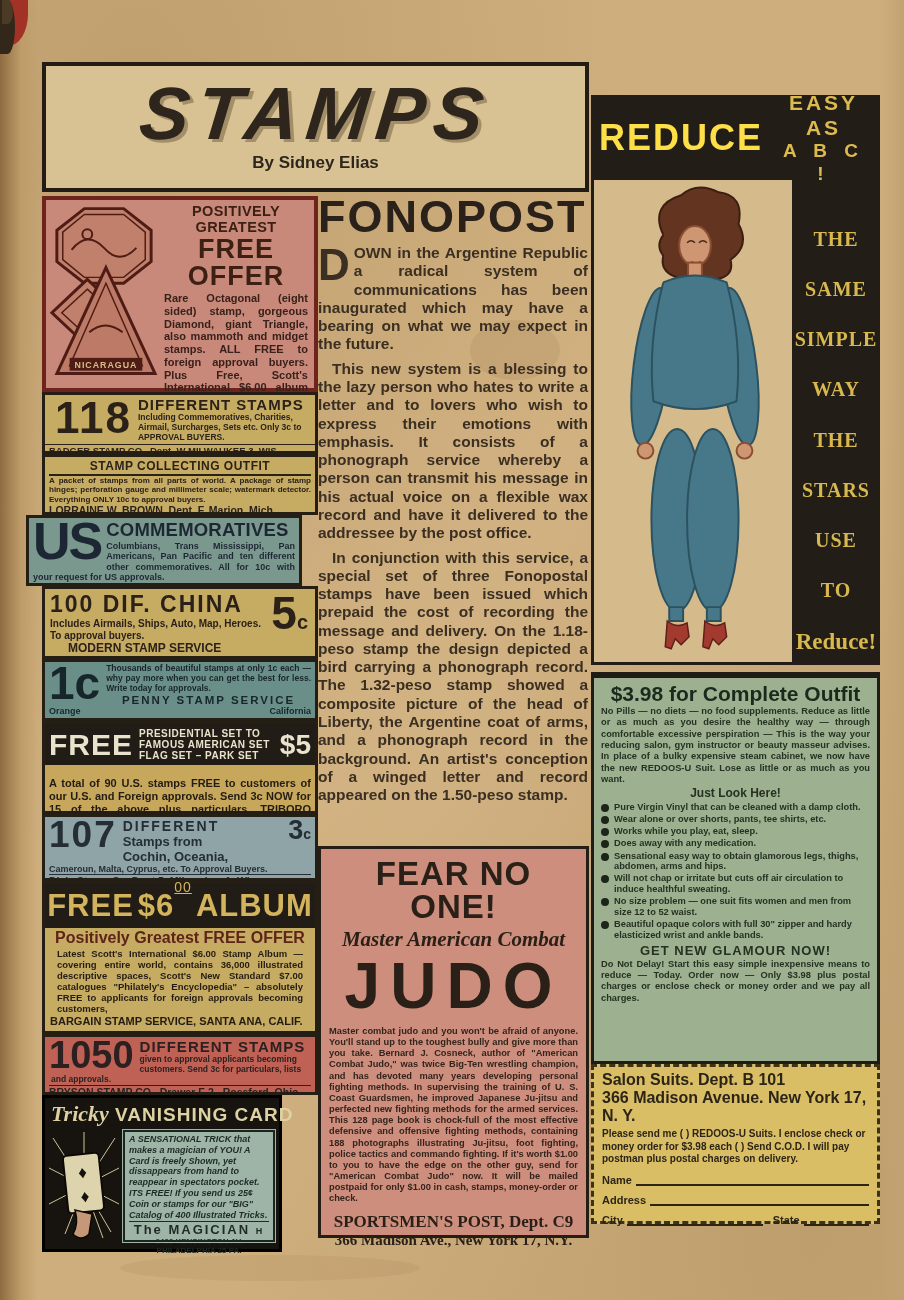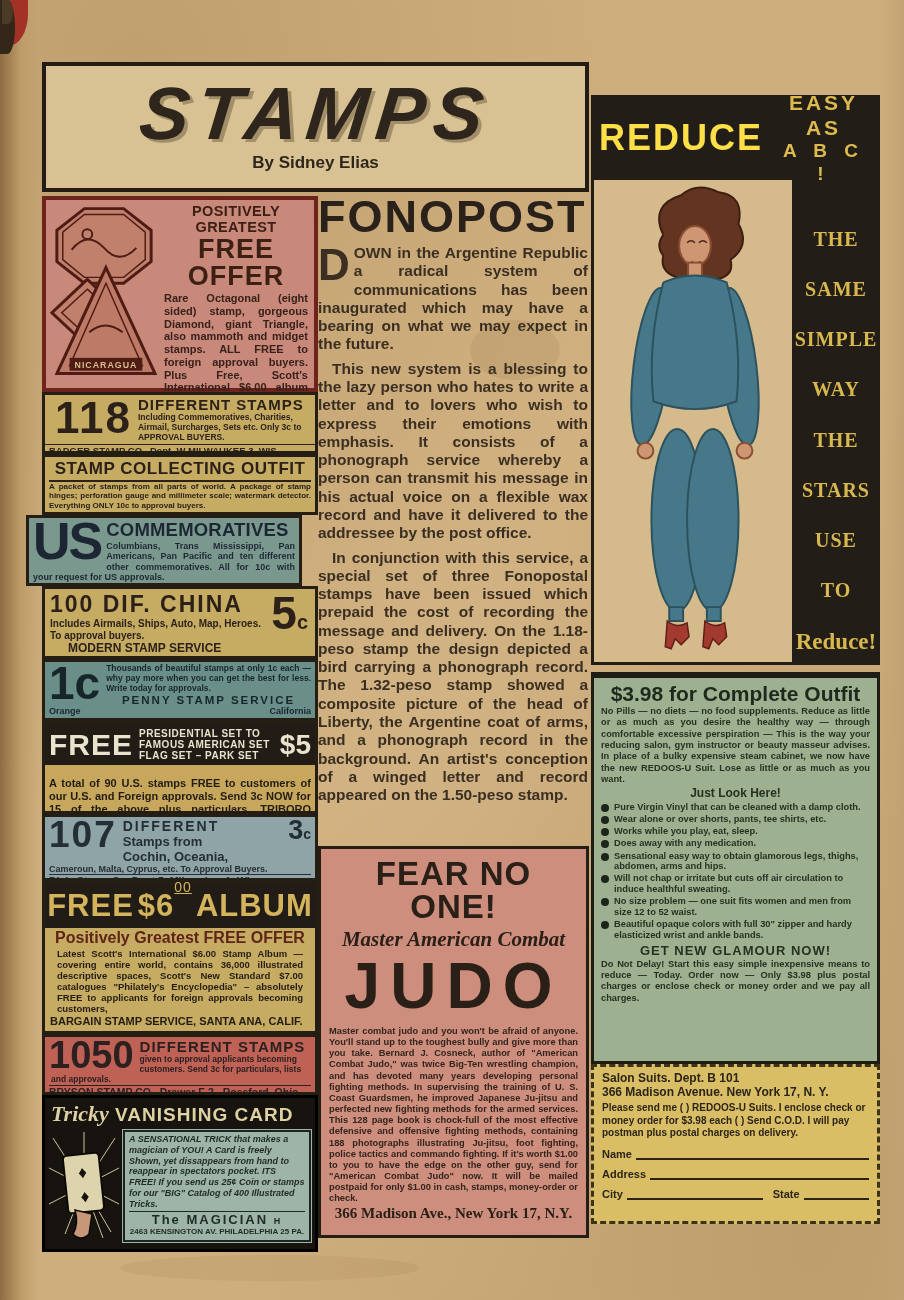--- a/index.html
+++ b/index.html
@@ -43,21 +43,21 @@
 
   
   .a2{left:42px;top:392px;width:276px;height:62px;background:#c6ab63;color:#2b2118;}
   .a2 .num{font-size:44px;font-weight:800;line-height:.9;float:left;margin:2px 6px 0 2px;letter-spacing:2px;}
   .a2 .t{font-size:15px;font-weight:800;letter-spacing:1px;}
   .a2 .b{font-size:8.5px;}
   .a2 .adr{font-size:9.5px;font-weight:800;clear:both;border-top:1px solid #2b2118;margin-top:1px;}
 
   
   .a3{left:42px;top:454px;width:276px;height:61px;background:#c6ab63;color:#2b2118;padding:2px 4px;}
-  .a3 .t{font-size:17px;font-weight:800;text-align:center;letter-spacing:.5px;border-bottom:2px solid #2b2118;padding-bottom:1px;}
+  .a3 .t{font-size:12px;font-weight:800;text-align:center;letter-spacing:.5px;border-bottom:2px solid #2b2118;padding-bottom:1px;}
   .a3 .b{font-size:8px;}
   .a3 .adr{font-size:10.5px;font-weight:800;}
 
   
   .a4{left:26px;top:515px;width:276px;height:71px;background:#7b988e;color:#1d2733;padding:1px 4px;}
   .a4 .us{font-size:52px;font-weight:800;float:left;line-height:.85;margin-right:5px;letter-spacing:-2px;}
   .a4 .t{font-size:18.5px;font-weight:800;letter-spacing:.2px;}
   .a4 .b{font-size:9px;}
   .a4 .adr{font-size:9.5px;font-weight:800;clear:both;border-top:1px solid #1d2733;}
 
@@ -106,21 +106,21 @@
   .a9 .adr{font-size:11px;font-weight:800;padding:1px 5px 0;}
 
   
   .a10{left:42px;top:1034px;width:276px;height:61px;background:#bf6255;color:#2c2020;padding:1px 4px;}
   .a10 .num{font-size:38px;font-weight:800;float:left;line-height:.9;margin-right:6px;}
   .a10 .t{font-size:15px;font-weight:800;letter-spacing:1px;}
   .a10 .b{font-size:8.5px;padding-left:2px;}
   .a10 .adr{font-size:10.5px;font-weight:800;clear:both;border-top:1px solid #2c2020;}
 
   
-  .a11{left:42px;top:1095px;width:276px;height:157px;background:#17140f;border:3px solid #000;color:#ded2a2;}
+  .a11{left:42px;top:1095px;width:240px;height:157px;background:#17140f;border:3px solid #000;color:#ded2a2;}
   .a11 .hd{font-size:19px;font-weight:800;letter-spacing:1px;padding:3px 6px 1px;white-space:nowrap;}
   .a11 .hd .scr{font-family:"Liberation Serif",serif;font-style:italic;font-size:22px;letter-spacing:0;}
   .a11 .row{display:flex;height:118px;}
   .a11 .pic{width:78px;flex:none;}
   .a11 .panel{flex:1;background:#9eb4a6;border:2px solid #1b241f;outline:1px solid #9eb4a6;margin:2px 4px 4px 0;color:#1e2a26;padding:2px 4px;}
   .a11 .b{font-size:9px;font-weight:bold;line-height:1.2;font-style:italic;}
   .a11 .co{font-size:13px;font-weight:800;border-top:1px solid #1e2a26;margin-top:1px;text-align:center;letter-spacing:2px;}
   .a11 .adr{font-size:8px;font-weight:bold;text-align:center;}
 
   
@@ -156,21 +156,21 @@
   .green .t{font-size:21px;font-weight:800;text-align:center;color:#1b2a1c;}
   .green .b{font-size:9.3px;font-weight:bold;line-height:1.22;}
   .green .look{font-size:12px;font-weight:800;text-align:center;margin:1px 0;}
   .brow{display:flex;gap:5px;margin:1.5px 0;}
   .brow .dot{width:8px;height:8px;border-radius:50%;background:#1d2419;flex:none;margin-top:2px;}
   .brow .bt{font-size:9.3px;font-weight:bold;line-height:1.15;}
   .green .glam{font-size:13px;font-weight:800;text-align:center;letter-spacing:1px;margin:2px 0 1px;}
 
   
   .coupon{left:591px;top:1064px;width:289px;height:160px;background:#d9be66;border:3px dashed #3c3317;color:#2b2417;padding:4px 8px;}
-  .coupon .co{font-size:12px;font-weight:800;}
+  .coupon .co{font-size:16px;font-weight:800;}
   .coupon .b{font-size:10px;font-weight:bold;line-height:1.25;margin-top:3px;}
   .cfield{display:flex;align-items:flex-end;margin-top:8px;}
   .clabel{font-size:11px;font-weight:800;margin-right:4px;}
   .cline{flex:1;border-bottom:2px solid #2b2417;height:10px;}
   .crow{display:flex;gap:10px;}
 </style>
 </head>
 <body>
 
 <div id="page">
@@ -337,20 +337,21 @@
     <p class="first"><span class="drop">D</span><span>OWN in the Argentine Republic a radical system of communications has been inaugurated which may have a bearing on what we may expect in the future.</span></p>
     <p>This new system is a blessing to the lazy person who hates to write a letter and to lovers who wish to express their emotions with emphasis. It consists of a phonograph service whereby a person can transmit his message in his actual voice on a flexible wax record and have it delivered to the addressee by the post office.</p>
     <p>In conjunction with this service, a special set of three Fonopostal stamps have been issued which prepaid the cost of recording the message and delivery. On the 1.18-peso stamp the design depicted a bird carrying a phonograph record. The 1.32-peso stamp showed a composite picture of the head of Liberty, the Argentine coat of arms, and a phonograph record in the background. An artist's conception of a winged letter and record appeared on the 1.50-peso stamp.</p>
   </div>
 
   <div class="abs judo">
     <div class="h1">FEAR NO ONE!</div>
     <div class="h2">Master American Combat</div>
     <div class="h3">JUDO</div>
     <div class="b just">Master combat judo and you won't be afraid of anyone. You'll stand up to the toughest bully and give more than you take. Bernard J. Cosneck, author of "American Combat Judo," was twice Big-Ten wrestling champion, and has devoted many years developing personal fighting methods. In supervising the training of U. S. Coast Guardsmen, he improved Japanese Ju-jitsu and perfected new fighting methods for the armed services. This 128 page book is chock-full of the most effective defensive and offensive fighting methods, containing 188 photographs illustrating Ju-jitsu, foot fighting, police tactics and commando fighting. If it's worth $1.00 to you to have the edge on the other guy, send for "American Combat Judo" now. It will be mailed postpaid for only $1.00 in cash, stamps, money-order or check.</div>
+    <div class="co">SPORTSMEN'S POST, Dept. C9</div>
     <div class="adr">366 Madison Ave., New York 17, N.Y.</div>
   </div>
 
   <div class="abs reduce">
     <div class="red-hd">
       <span class="red-t">REDUCE</span>
       <span class="red-easy">
         <span class="e1">EASY AS</span><br>
         <span class="e2">A B C !</span>
       </span>

